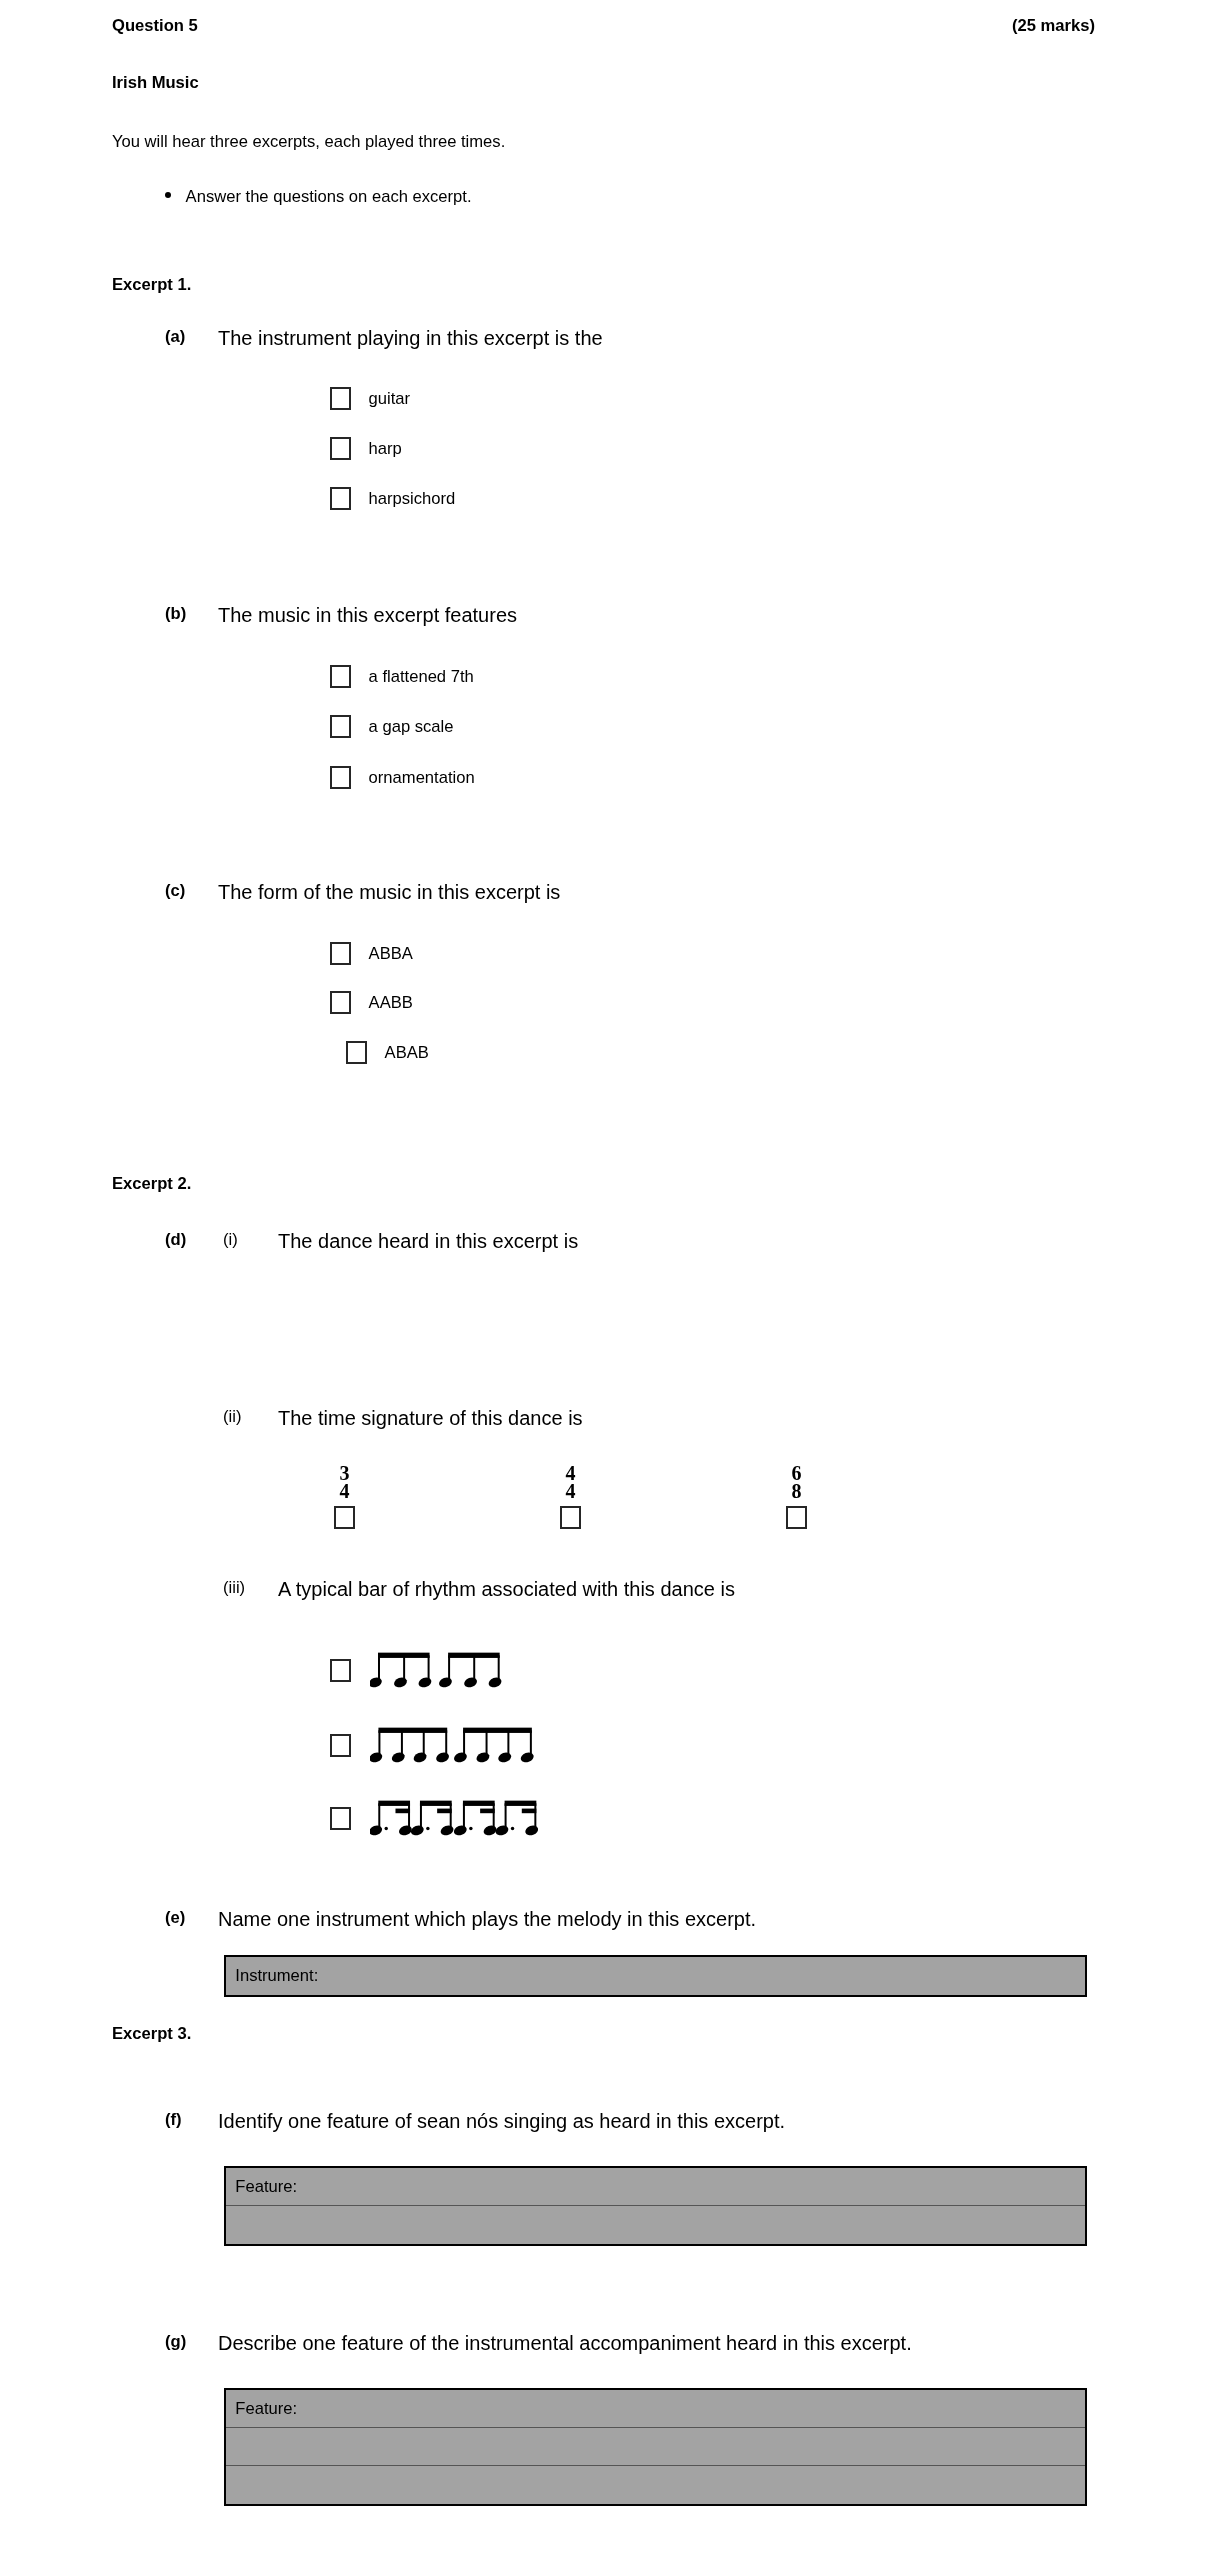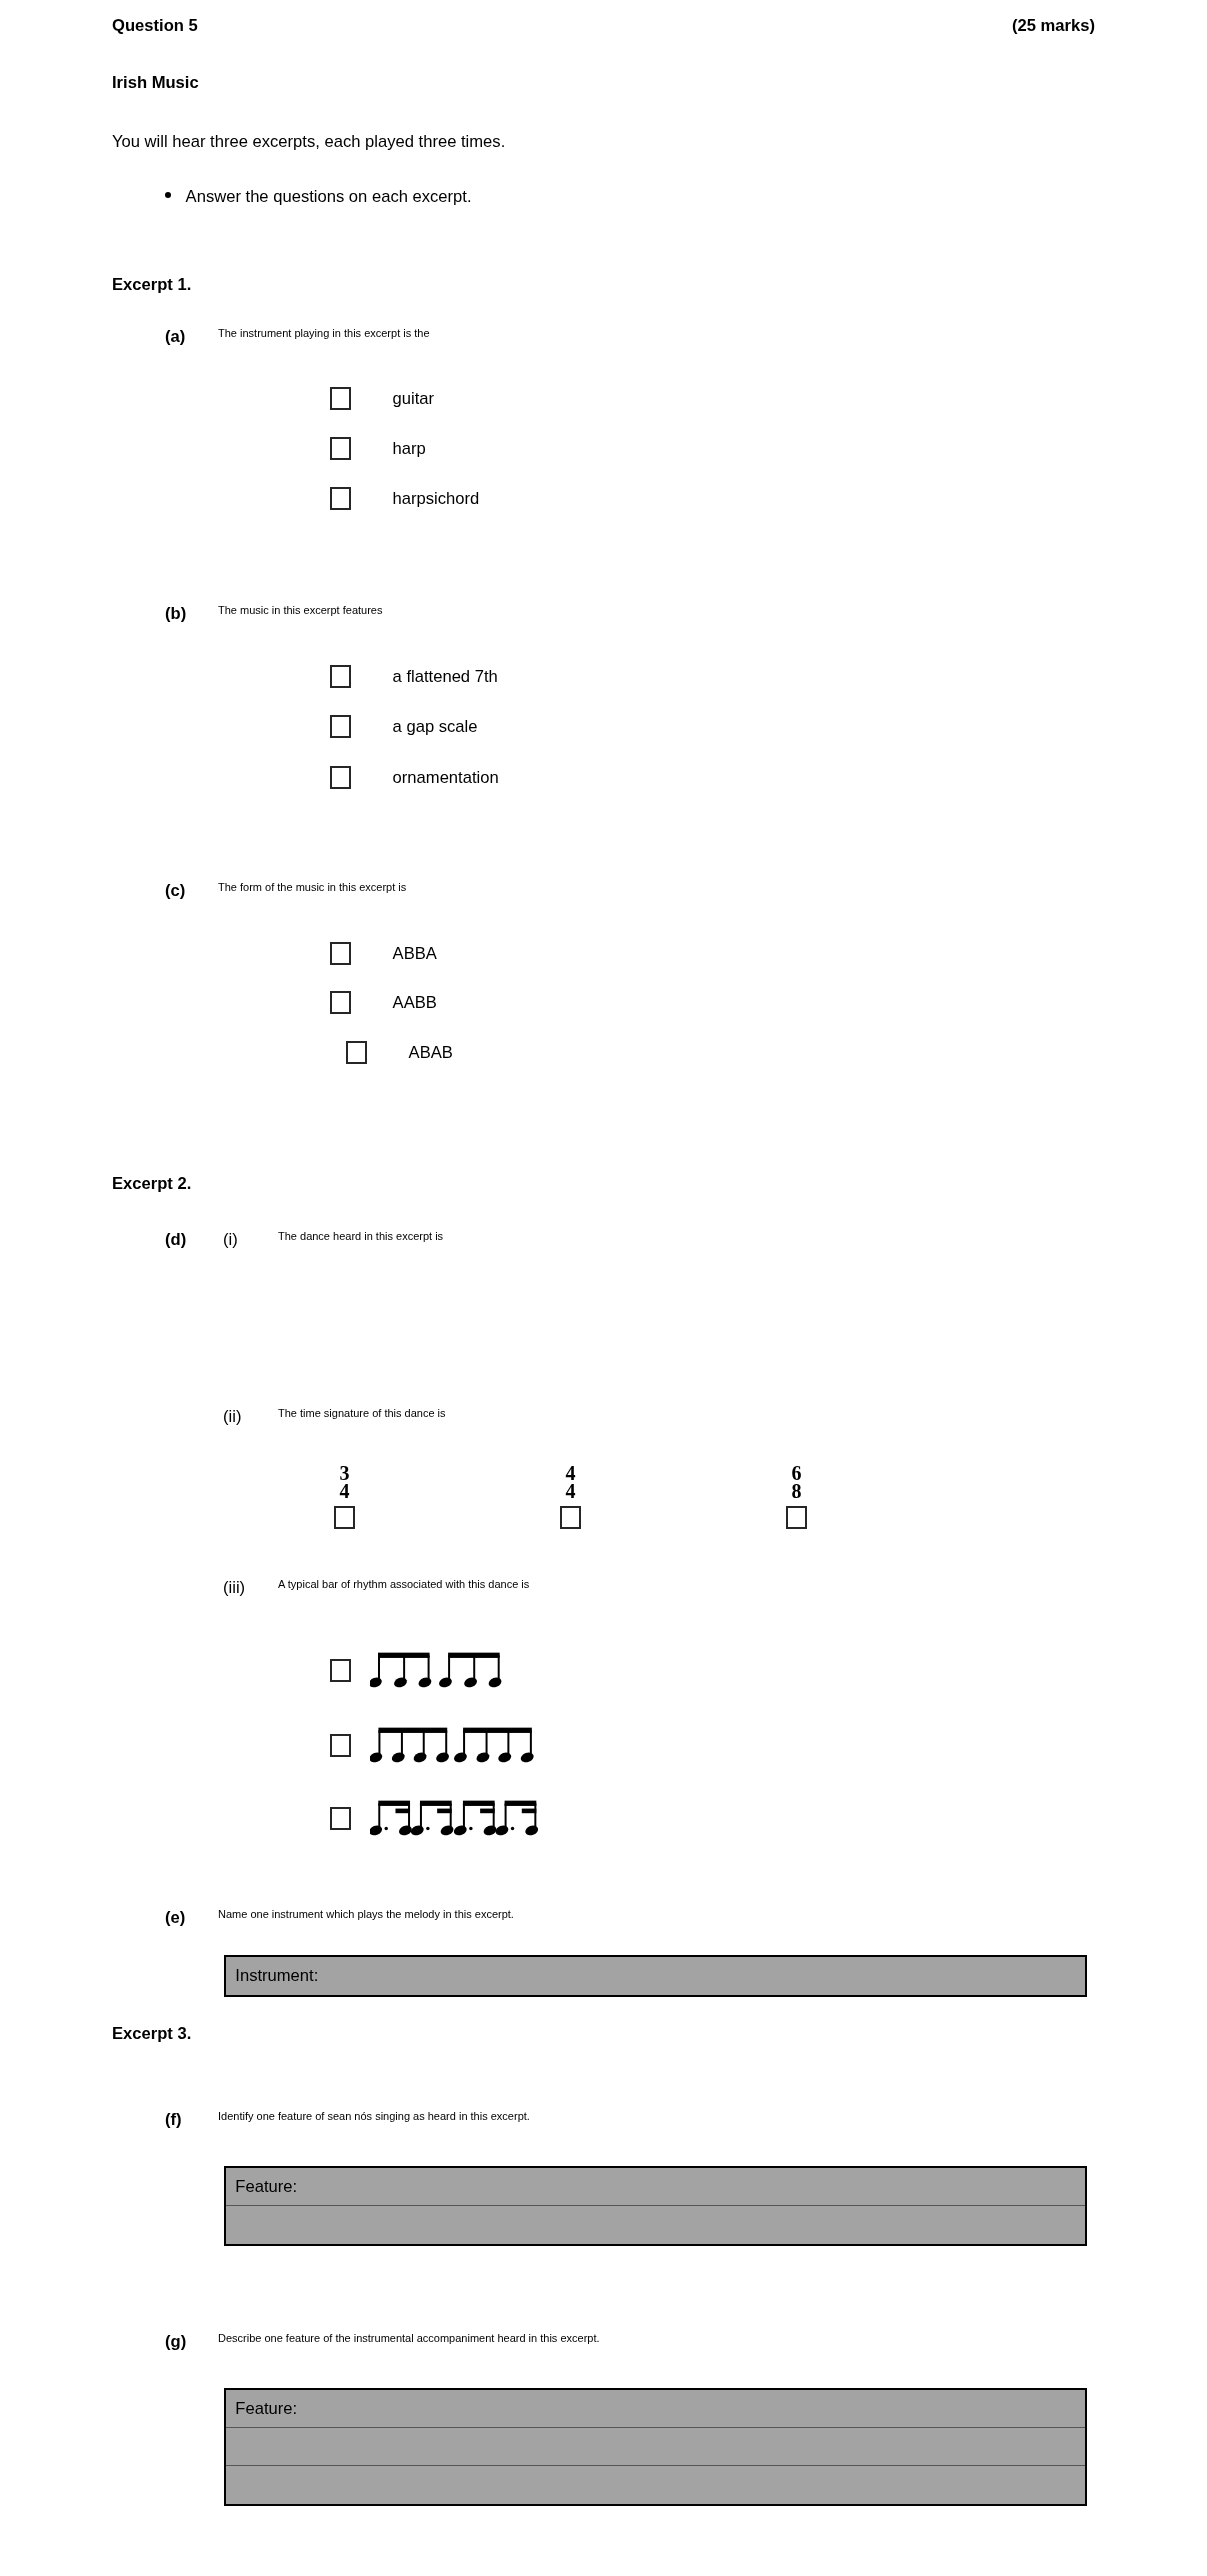--- a/index.html
+++ b/index.html
@@ -58,34 +58,33 @@
 
   
   .part-letter {
     position: absolute;
     font-size: 16.6px;
     font-weight: bold;
     width: 53px;
   }
   .part-text {
     position: absolute;
-    font-size: 11px;
+    font-size: 20px;
   }
   .roman {
     position: absolute;
     font-size: 16.6px;
   }
 
   
   .opt-row {
     position: absolute;
     display: flex;
     align-items: center;
     left: 330px;
-    gap: 24px;
   }
   .cbox {
     width: 17.3px;
     height: 19px;
     border: 2px solid #262626;
     background: #ffffff;
     box-sizing: content-box;
     flex: 0 0 auto;
   }
   .opt-label {

